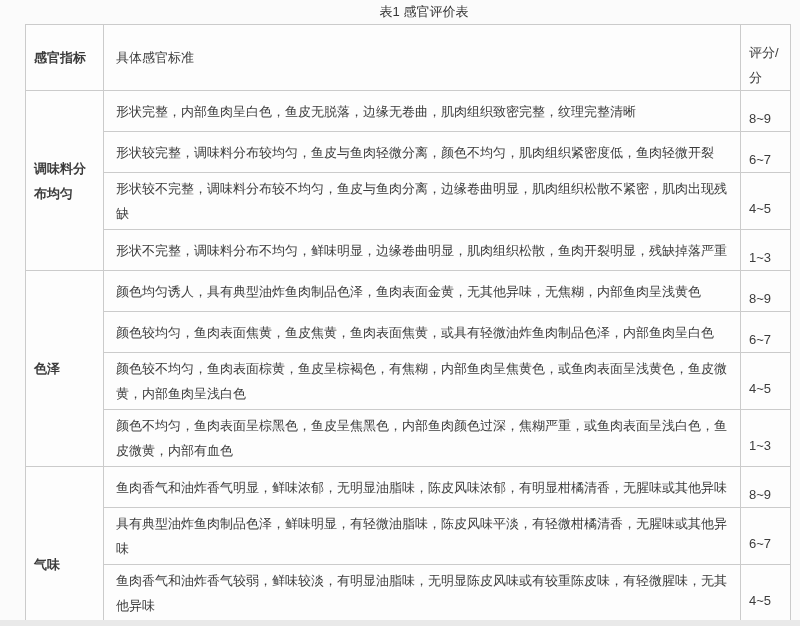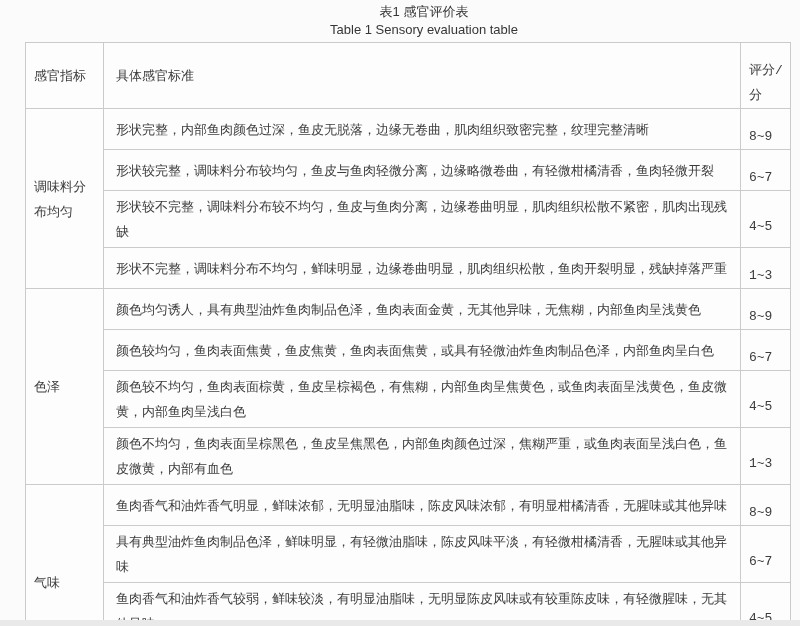--- a/index.html
+++ b/index.html
@@ -41,68 +41,67 @@
     text-align: left;
     vertical-align: middle;
     line-height: 25px;
     background: #fdfdfd;
   }
   tr.hdr    { height: 60px; }
   tr.single { height: 36px; }
   tr.double { height: 57px; }
   th.h-ind, td.ind {
     padding: 0 12px 0 8px;
+    font-weight: bold;
   }
   th.h-crit, td.crit {
     padding: 3px 10px 3px 12px;
     font-family: Liberation Serif, serif;
   }
   th.h-score, td.score {
     padding: 15px 2px 0 8px;
-    font-family: Liberation Mono, monospace;
   }
   .bottom-edge {
     position: absolute;
     left: 0;
     bottom: 0;
     width: 800px;
     height: 6px;
     background: #e9e9e9;
   }
 </style>
 </head>
 <body>
 
 <div class="captions">
   <div class="caption-line">表1 感官评价表</div>
-  <div class="caption-line">Table 1 Sensory evaluation table</div>
 </div>
 
 <table class="sensory">
   <colgroup>
     <col class="c-ind">
     <col class="c-crit">
     <col class="c-score">
   </colgroup>
   <thead>
     <tr class="hdr">
       <th class="h-ind">感官指标</th>
       <th class="h-crit">具体感官标准</th>
       <th class="h-score">评分/分</th>
     </tr>
   </thead>
   <tbody>
 
     <tr class="single">
       <td class="ind" rowspan="4">调味料分布均匀</td>
-      <td class="crit">形状完整，内部鱼肉颜色过深，鱼皮无脱落，边缘无卷曲，肌肉组织致密完整，纹理完整清晰</td>
+      <td class="crit">形状完整，内部鱼肉呈白色，鱼皮无脱落，边缘无卷曲，肌肉组织致密完整，纹理完整清晰</td>
       <td class="score">8~9</td>
     </tr>
     <tr class="single">
-      <td class="crit">形状较完整，调味料分布较均匀，鱼皮与鱼肉轻微分离，边缘略微卷曲，有轻微柑橘清香，鱼肉轻微开裂</td>
+      <td class="crit">形状较完整，调味料分布较均匀，鱼皮与鱼肉轻微分离，颜色不均匀，肌肉组织紧密度低，鱼肉轻微开裂</td>
       <td class="score">6~7</td>
     </tr>
     <tr class="single">
       <td class="crit">形状较不完整，调味料分布较不均匀，鱼皮与鱼肉分离，边缘卷曲明显，肌肉组织松散不紧密，肌肉出现残缺</td>
       <td class="score">4~5</td>
     </tr>
     <tr class="single">
       <td class="crit">形状不完整，调味料分布不均匀，鲜味明显，边缘卷曲明显，肌肉组织松散，鱼肉开裂明显，残缺掉落严重</td>
       <td class="score">1~3</td>
     </tr>

